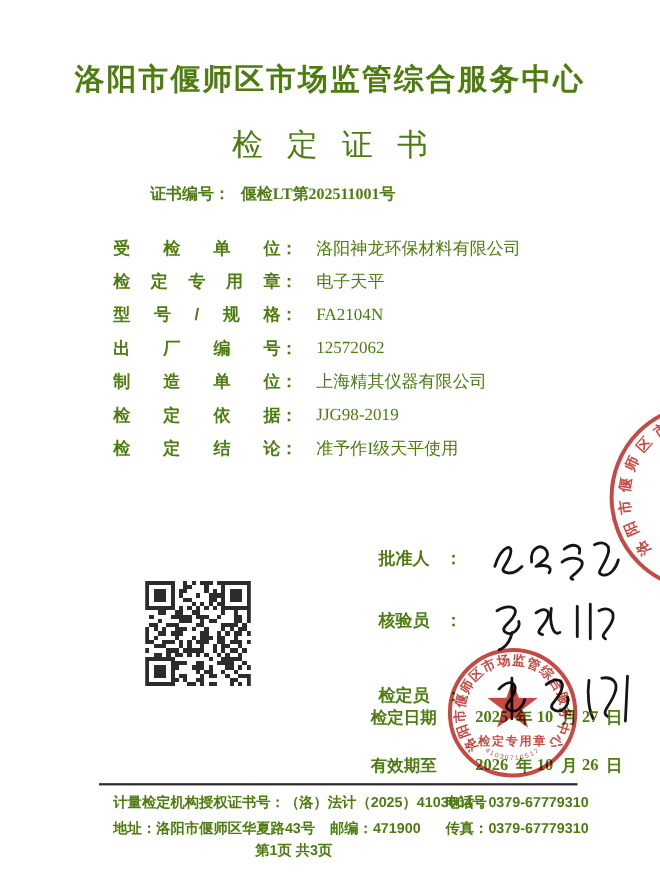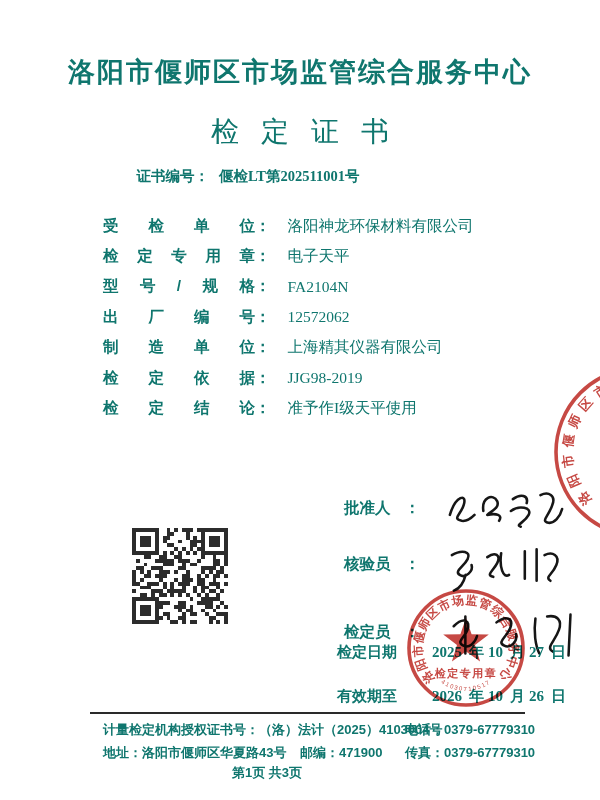--- a/index.html
+++ b/index.html
@@ -1,17 +1,17 @@
 <!DOCTYPE html>
 <html><head>
 <meta charset="utf-8">
 <style>
   html,body{margin:0;padding:0;background:#ffffff;}
   .page{position:relative;width:600px;height:800px;background:#ffffff;overflow:hidden;
-        font-family:"Liberation Sans",sans-serif;color:#0f766e;}
+        font-family:"Liberation Sans",sans-serif;color:#4d7c0f;}
   .abs{position:absolute;}
 
   .org-title{top:54px;left:0;width:600px;text-align:center;
              font-size:27px;font-weight:bold;letter-spacing:2px;}
   .doc-title{top:113px;left:0;width:600px;text-align:center;
              font-size:28px;font-weight:normal;letter-spacing:22px;text-indent:22px;}
   .cert-line{top:167px;left:0;width:496px;text-align:center;
              font-size:14.5px;font-weight:bold;}
   .cert-line .num{margin-left:10px;font-family:"Liberation Serif",serif;}
 

